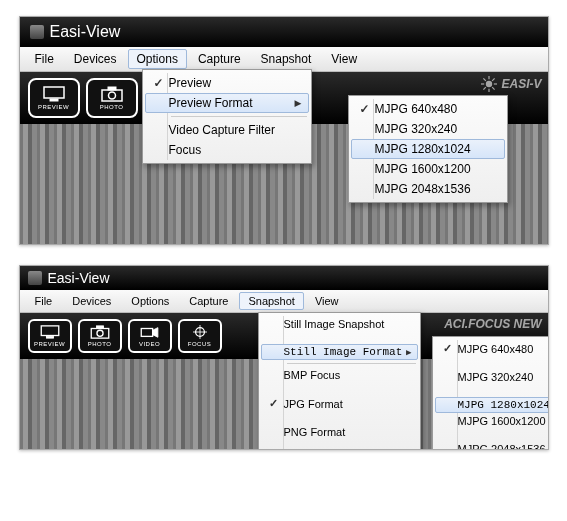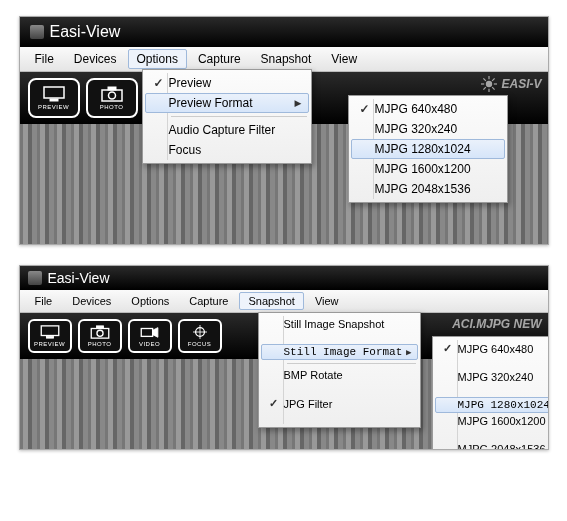--- a/index.html
+++ b/index.html
@@ -220,21 +220,21 @@
       <span>Preview</span>
     </div>
     <div class="row hover">
       <span class="check"></span>
       <span>Preview Format</span>
       <span class="arrow">▶</span>
     </div>
     <div class="sep"></div>
     <div class="row">
       <span class="check"></span>
-      <span>Audio Capture Filter</span>
+      <span>Video Capture Filter</span>
     </div>
     <div class="row">
       <span class="check"></span>
       <span>Focus</span>
     </div>
   </div>
 
   <div class="menu" id="w1-sub">
     <span class="gutter"></span>
     <div class="row">
@@ -300,45 +300,49 @@
     </div>
     <div class="tbtn">
       <svg width="20" height="14" viewBox="0 0 22 16">
           <circle cx="11" cy="8" r="5" fill="none" stroke-width="1.5"></circle>
           <line x1="11" y1="0" x2="11" y2="16" stroke-width="1"></line>
           <line x1="3" y1="8" x2="19" y2="8" stroke-width="1"></line>
         </svg>
       <span class="lbl">FOCUS</span>
     </div>
     <div class="bg-right">
-      <span>ACI.MJPG NEW</span>
+      <span>ACI.FOCUS NEW</span>
     </div>
   </div>
 
   <div class="content"></div>
 
   <div class="menu" id="w2-drop">
     <span class="gutter"></span>
     <div class="row">
       <span class="check"></span>
       <span>Still Image Snapshot</span>
     </div>
     <div class="row hover">
       <span class="check"></span>
       <span>Still Image Format</span>
       <span class="arrow">▶</span>
     </div>
     <div class="sep"></div>
     <div class="row">
       <span class="check"></span>
-      <span>BMP Rotate</span>
+      <span>BMP Focus</span>
     </div>
     <div class="row">
       <span class="check">✓</span>
-      <span>JPG Filter</span>
+      <span>JPG Format</span>
+    </div>
+    <div class="row">
+      <span class="check"></span>
+      <span>PNG Format</span>
     </div>
   </div>
 
   <div class="menu" id="w2-sub">
     <span class="gutter"></span>
     <div class="row">
       <span class="check">✓</span>
       <span>MJPG 640x480</span>
     </div>
     <div class="row">

